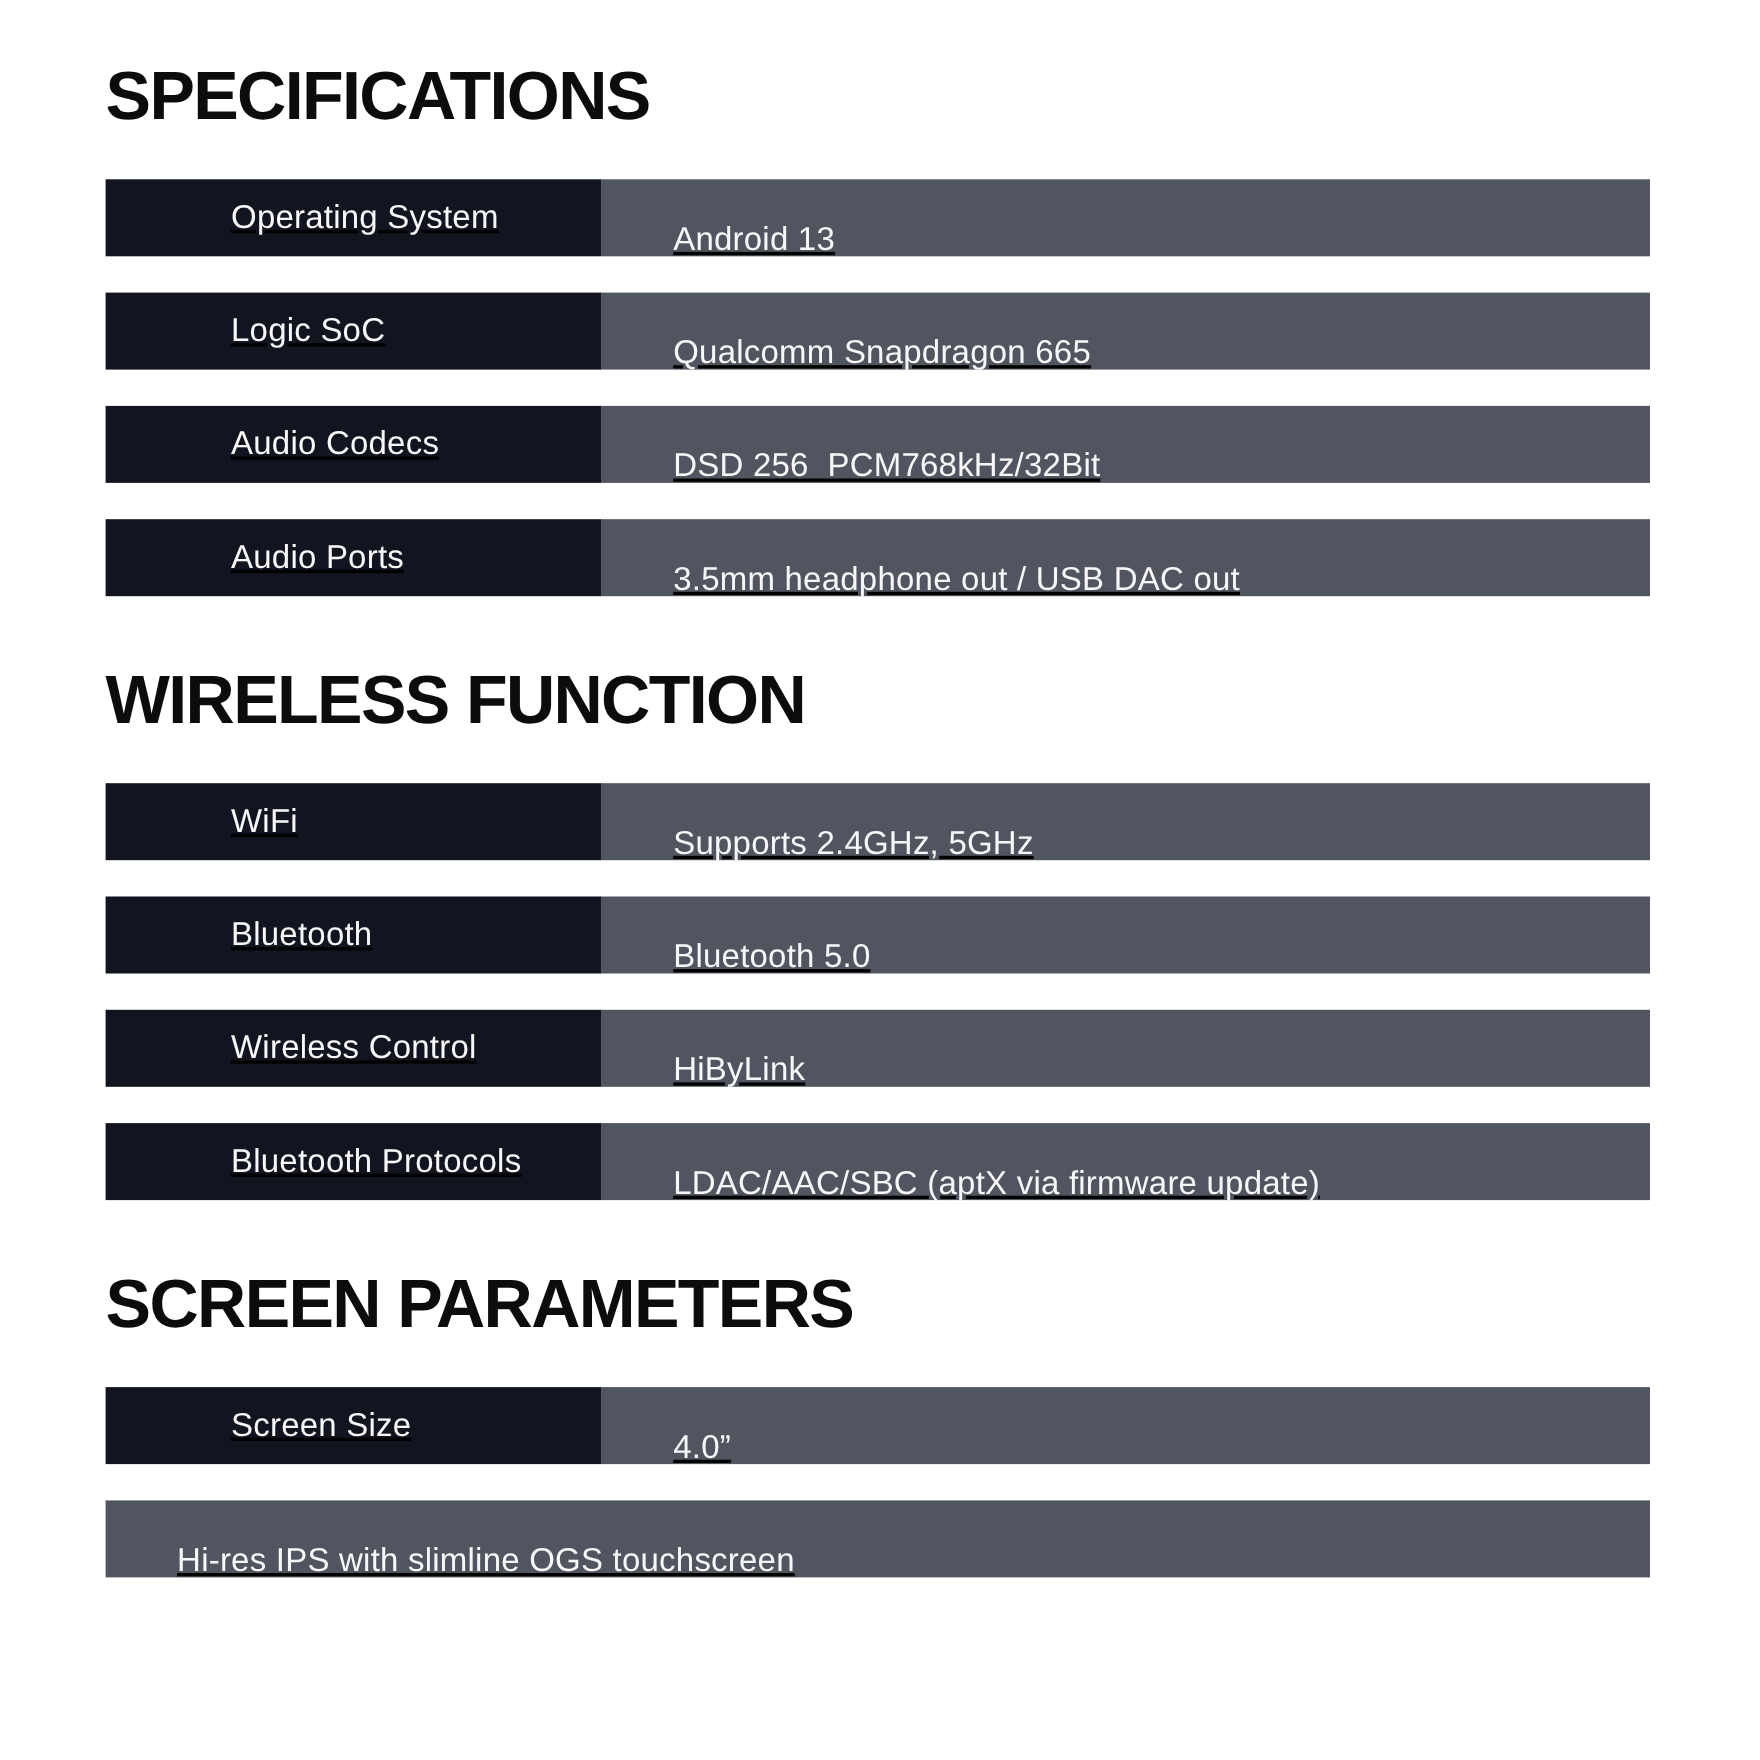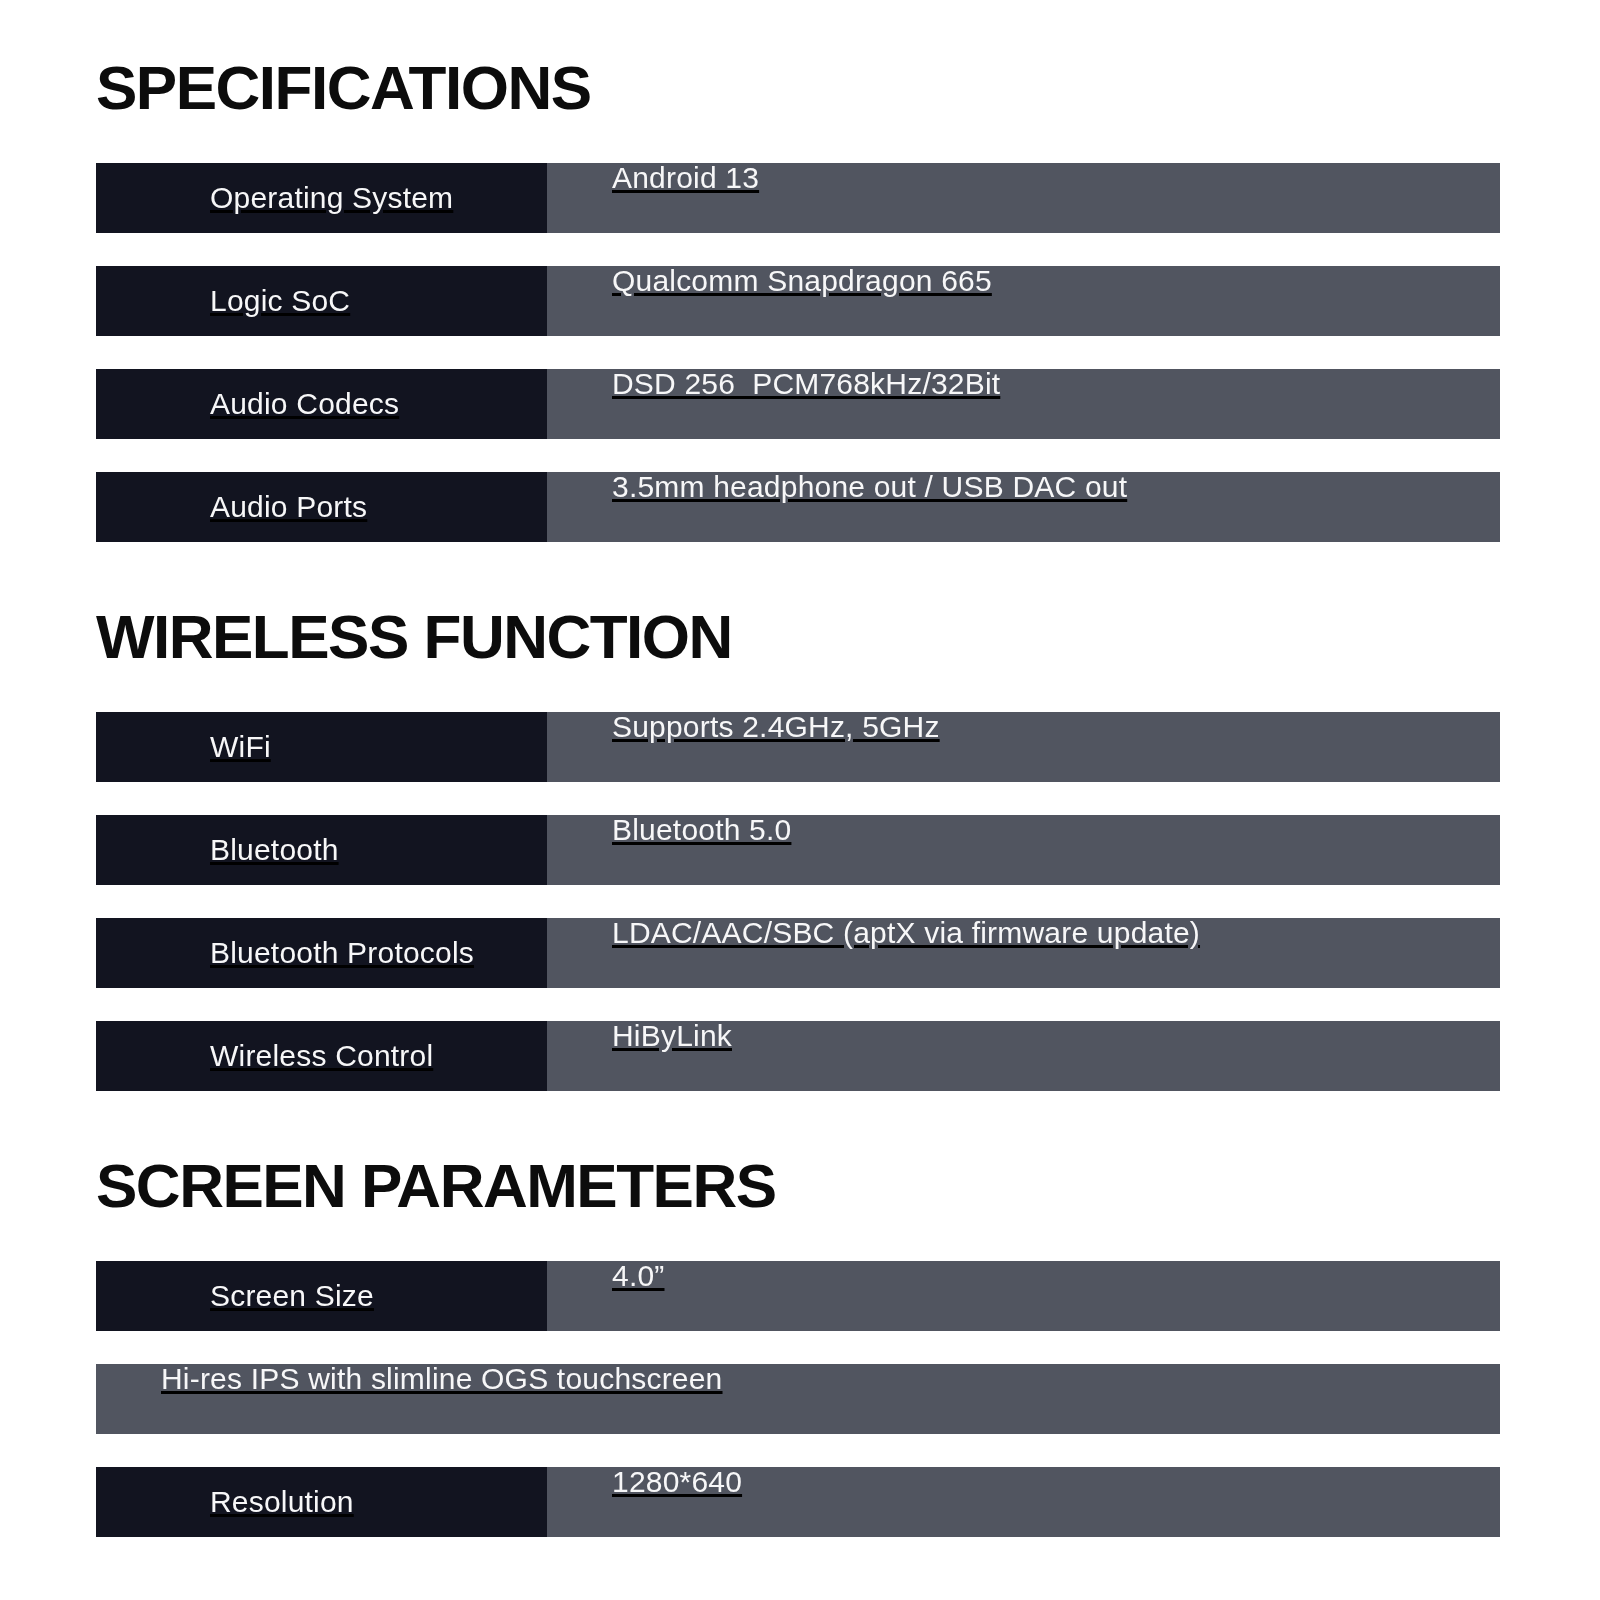--- a/index.html
+++ b/index.html
@@ -47,21 +47,21 @@
     background: #121420;
     display: flex;
     align-items: center;
     box-sizing: border-box;
     padding-left: 114px;
   }
   .spec-value {
     flex: 1 1 auto;
     background: #515560;
     display: flex;
-    align-items: flex-start;
+    align-items: flex-end;
     box-sizing: border-box;
     padding-left: 65px;
   }
   .cell-text {
     color: #f7f7f8;
     font-size: 30px;
     line-height: 1;
     white-space: pre;
     letter-spacing: 0.2px;
   }
@@ -123,32 +123,32 @@
       <div class="spec-row">
         <div class="spec-label">
           <span class="cell-text">Bluetooth</span>
         </div>
         <div class="spec-value">
           <span class="cell-text">Bluetooth 5.0</span>
         </div>
       </div>
       <div class="spec-row">
         <div class="spec-label">
+          <span class="cell-text">Wireless Control</span>
+        </div>
+        <div class="spec-value">
+          <span class="cell-text">HiByLink</span>
+        </div>
+      </div>
+      <div class="spec-row">
+        <div class="spec-label">
           <span class="cell-text">Bluetooth Protocols</span>
         </div>
         <div class="spec-value">
           <span class="cell-text">LDAC/AAC/SBC (aptX via firmware update)</span>
-        </div>
-      </div>
-      <div class="spec-row">
-        <div class="spec-label">
-          <span class="cell-text">Wireless Control</span>
-        </div>
-        <div class="spec-value">
-          <span class="cell-text">HiByLink</span>
         </div>
       </div>
     </div>
   </div>
 
   <div class="section">
     <h2 class="section-title">SCREEN PARAMETERS</h2>
     <div class="spec-table">
       <div class="spec-row">
         <div class="spec-label">
@@ -156,24 +156,16 @@
         </div>
         <div class="spec-value">
           <span class="cell-text">4.0”</span>
         </div>
       </div>
       <div class="spec-row">
         <div class="spec-value">
           <span class="cell-text">Hi-res IPS with slimline OGS touchscreen</span>
         </div>
       </div>
-      <div class="spec-row">
-        <div class="spec-label">
-          <span class="cell-text">Resolution</span>
-        </div>
-        <div class="spec-value">
-          <span class="cell-text">1280*640</span>
-        </div>
-      </div>
     </div>
   </div>
 
 </div>
 
 </body></html>

